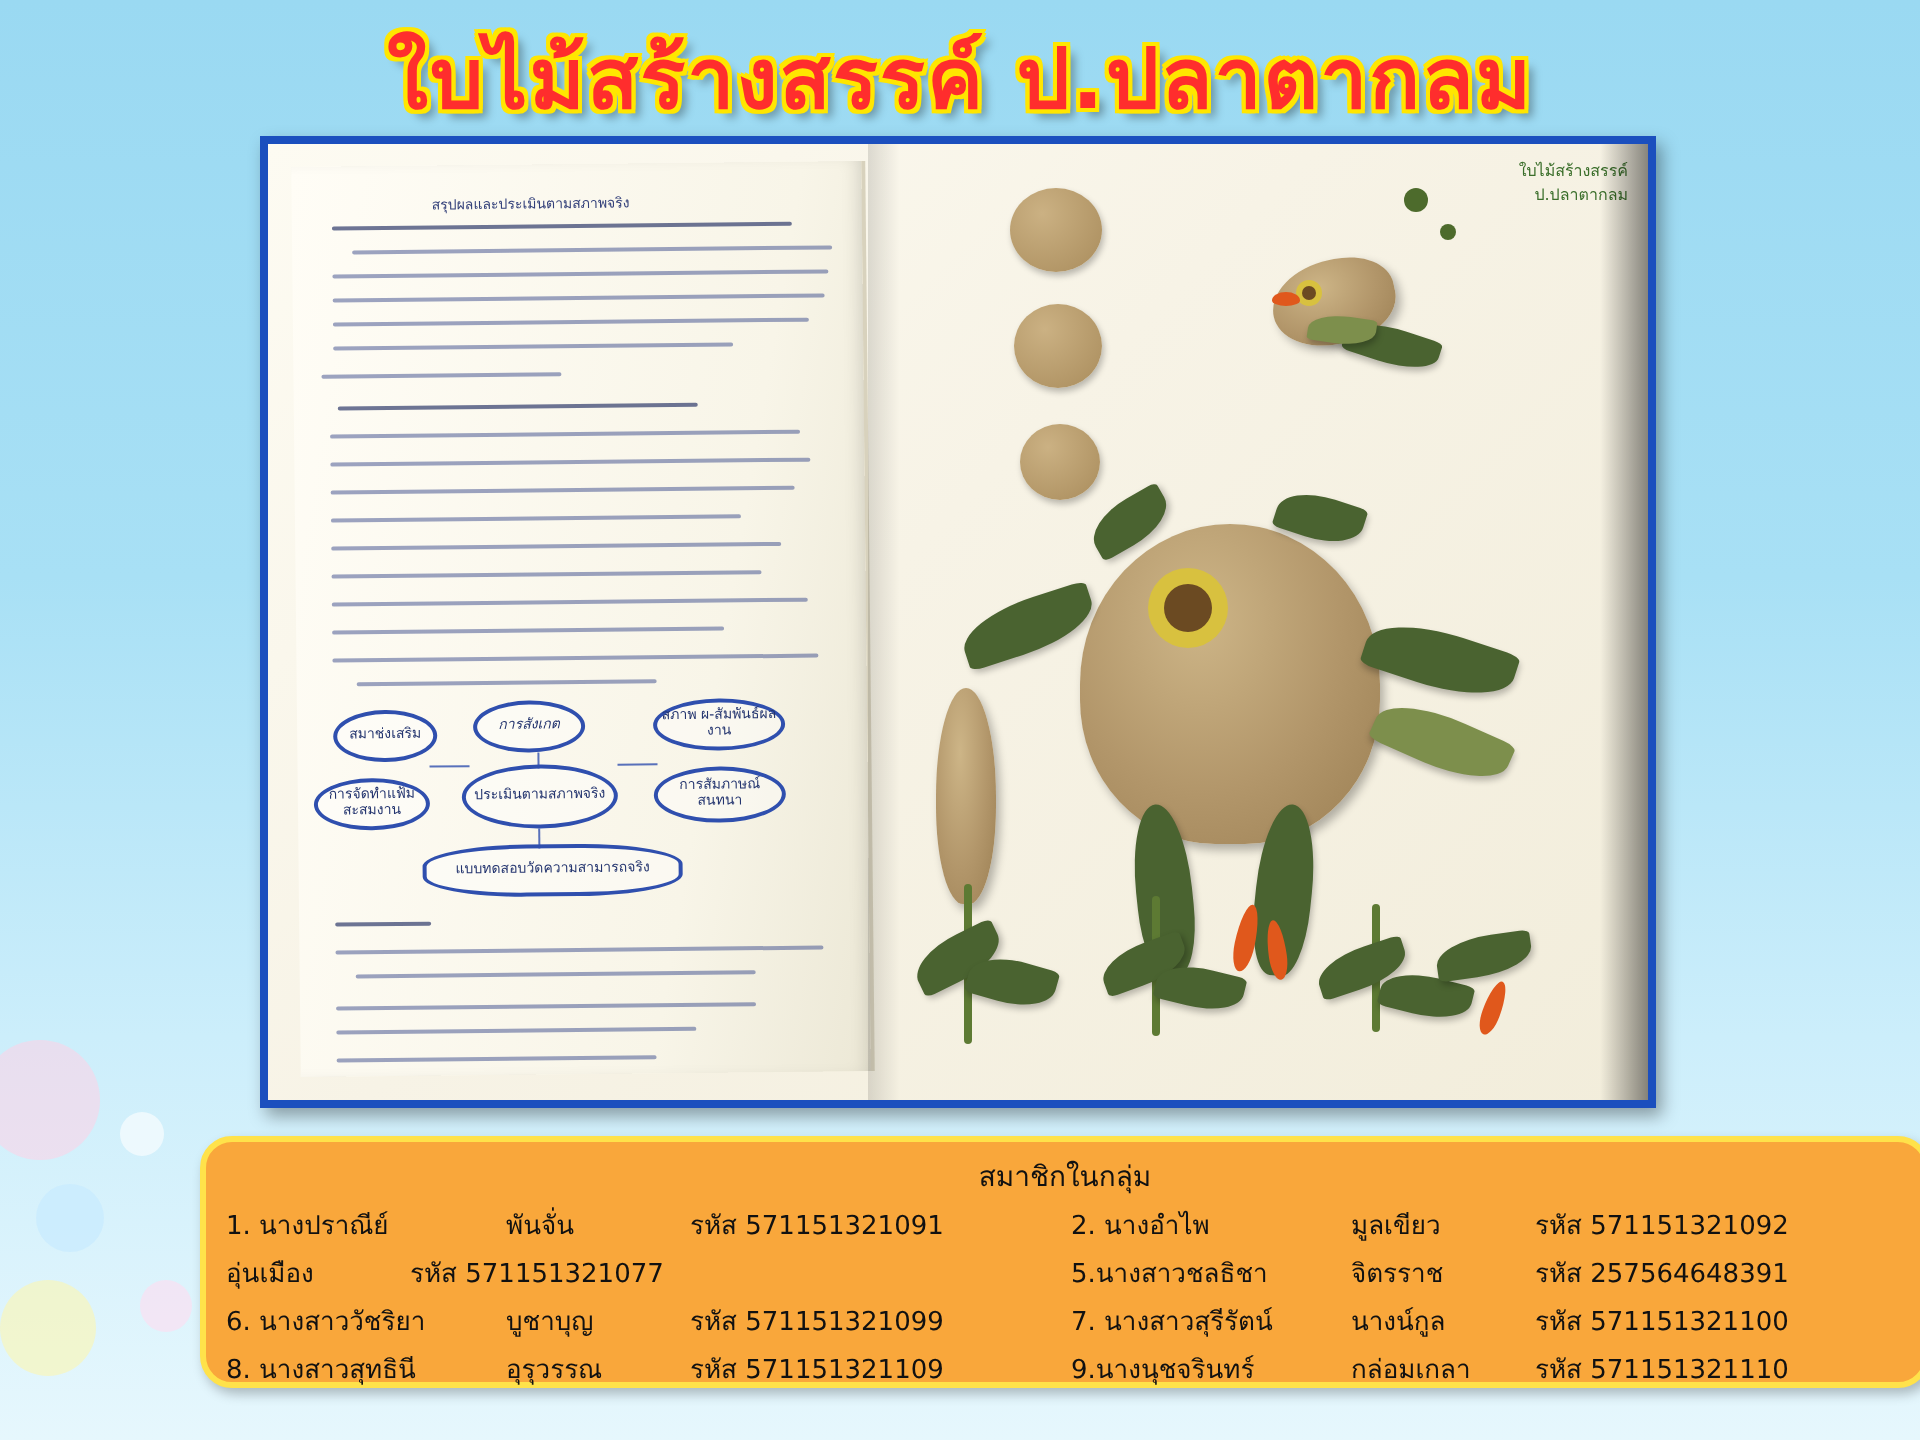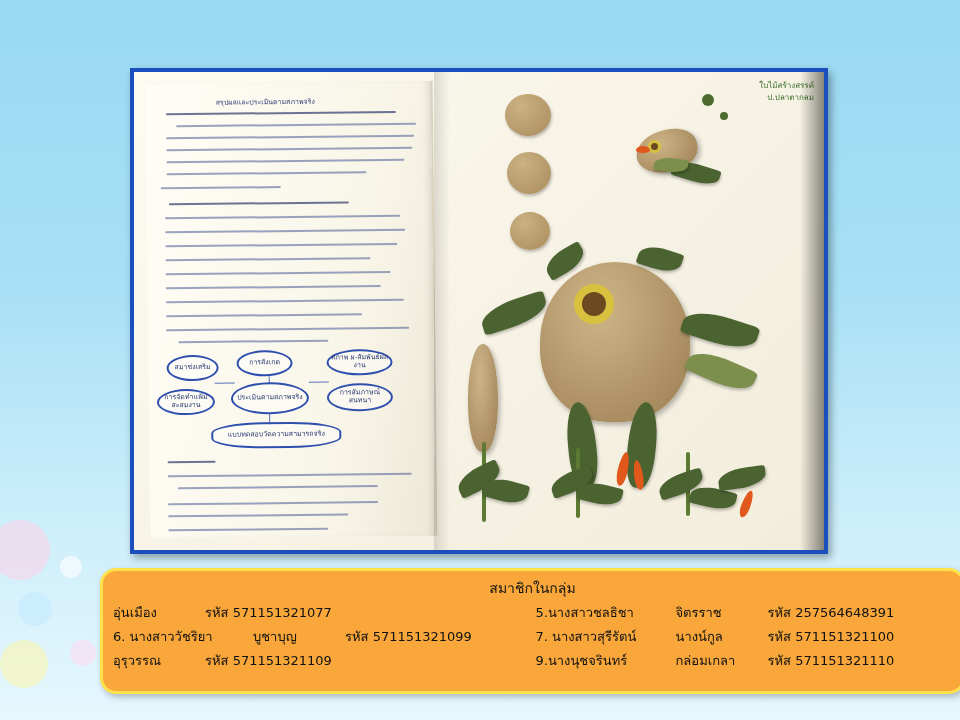--- a/index.html
+++ b/index.html
@@ -236,20 +236,21 @@
 <body>
 
 <div class="slide">
 
   <div class="bubble b1"></div>
   <div class="bubble b2"></div>
   <div class="bubble b3"></div>
   <div class="bubble b4"></div>
   <div class="bubble b5"></div>
 
+  <div class="title">ใบไม้สร้างสรรค์ ป.ปลาตากลม</div>
 
   <div class="photo-frame">
     <div class="photo">
 
       <div class="page-left">
         <div class="note-head">สรุปผลและประเมินตามสภาพจริง</div>
 
         <div class="hw dk" style="left:20px; top:30px; width:230px;"></div>
         <div class="hw" style="left:30px; top:42px; width:240px;"></div>
         <div class="hw" style="left:20px; top:54px; width:248px;"></div>
@@ -264,21 +265,21 @@
         <div class="hw" style="left:18px; top:162px; width:232px;"></div>
         <div class="hw" style="left:18px; top:176px; width:205px;"></div>
         <div class="hw" style="left:18px; top:190px; width:225px;"></div>
         <div class="hw" style="left:18px; top:204px; width:215px;"></div>
         <div class="hw" style="left:18px; top:218px; width:238px;"></div>
         <div class="hw" style="left:18px; top:232px; width:196px;"></div>
         <div class="hw" style="left:18px; top:246px; width:243px;"></div>
         <div class="hw" style="left:30px; top:258px; width:150px;"></div>
 
         <div class="dia" style="left:18px; top:272px; width:52px; height:26px;">สมาช่งเสริม</div>
-        <div class="dia" style="left:88px; top:268px; width:56px; height:26px;">การสังเกต</div>
+        <div class="dia" style="left:88px; top:268px; width:56px; height:26px;font-style:italic;">การสังเกต</div>
         <div class="dia" style="left:178px; top:268px; width:66px; height:26px;">สภาพ ผ-สัมพันธ์ผลงาน</div>
         <div class="dia" style="left:8px; top:306px; width:58px; height:26px;">การจัดทำแฟ้มสะสมงาน</div>
         <div class="dia" style="left:82px; top:300px; width:78px; height:32px;">ประเมินตามสภาพจริง</div>
         <div class="dia" style="left:178px; top:302px; width:66px; height:28px;">การสัมภาษณ์ สนทนา</div>
         <div class="dia" style="left:62px; top:340px; width:130px; height:26px; border-radius:40%;">แบบทดสอบวัดความสามารถจริง</div>
         <div class="dia-line" style="left:66px; top:300px; width:20px;"></div>
         <div class="dia-line" style="left:160px; top:300px; width:20px;"></div>
         <div class="dia-line" style="left:120px; top:294px; width:1px; height:8px;"></div>
         <div class="dia-line" style="left:120px; top:332px; width:1px; height:10px;"></div>
 
@@ -344,20 +345,30 @@
       </div>
 
       <div class="photo-dark-edge"></div>
     </div>
   </div>
 
   <div class="members">
     <div class="members-title">สมาชิกในกลุ่ม</div>
     <div class="mem-grid">
 
+      <div class="mem">
+        <span class="nm"><span>1.</span> <span>นางปราณีย์</span></span>
+        <span class="sn">พันจั่น</span>
+        <span class="cd"><span>รหัส</span> <span>571151321091</span></span>
+      </div>
+      <div class="mem">
+        <span class="nm"><span>2.</span> <span>นางอำไพ</span></span>
+        <span class="sn">มูลเขียว</span>
+        <span class="cd"><span>รหัส</span> <span>571151321092</span></span>
+      </div>
 
       <div class="mem">
         <span class="sn">อุ่นเมือง</span>
         <span class="cd"><span>รหัส</span> <span>571151321077</span></span>
       </div>
 
       <div class="mem">
         <span class="nm"><span>5.</span><span>นางสาวชลธิชา</span></span>
         <span class="sn">จิตรราช</span>
         <span class="cd"><span>รหัส</span> <span>257564648391</span></span>
@@ -367,20 +378,21 @@
         <span class="sn">บูชาบุญ</span>
         <span class="cd"><span>รหัส</span> <span>571151321099</span></span>
       </div>
 
       <div class="mem">
         <span class="nm"><span>7.</span> <span>นางสาวสุรีรัตน์</span></span>
         <span class="sn">นางน์กูล</span>
         <span class="cd"><span>รหัส</span> <span>571151321100</span></span>
       </div>
       <div class="mem">
+        <span class="nm"><span>8.</span> <span>นางสาวสุทธินี</span></span>
         <span class="sn">อุรุวรรณ</span>
         <span class="cd"><span>รหัส</span> <span>571151321109</span></span>
       </div>
 
       <div class="mem">
         <span class="nm"><span>9.</span><span>นางนุชจรินทร์</span></span>
         <span class="sn">กล่อมเกลา</span>
         <span class="cd"><span>รหัส</span> <span>571151321110</span></span>
       </div>
       <div class="mem"></div>

